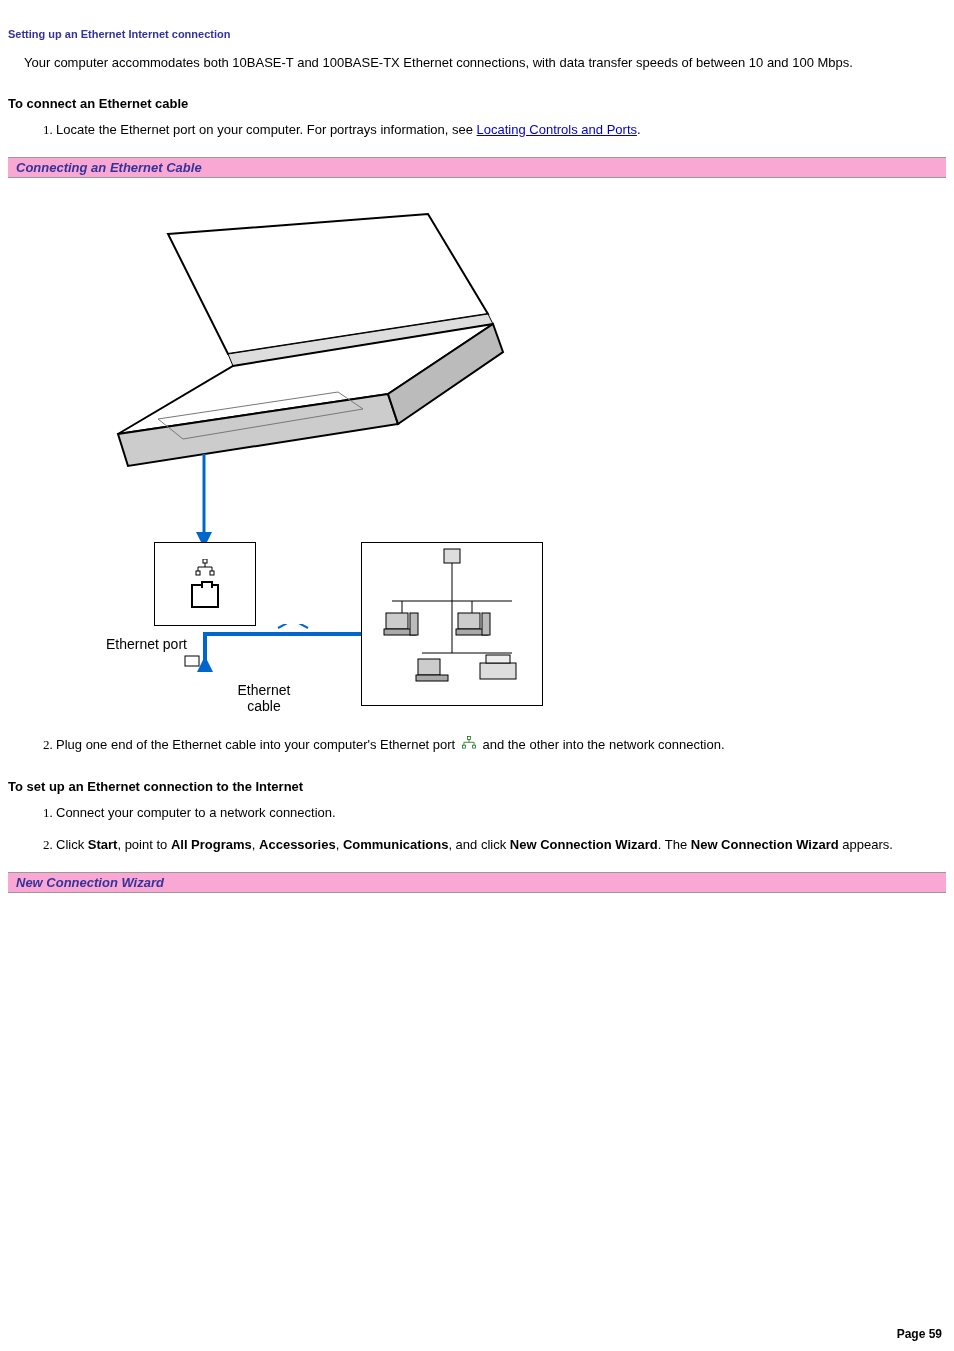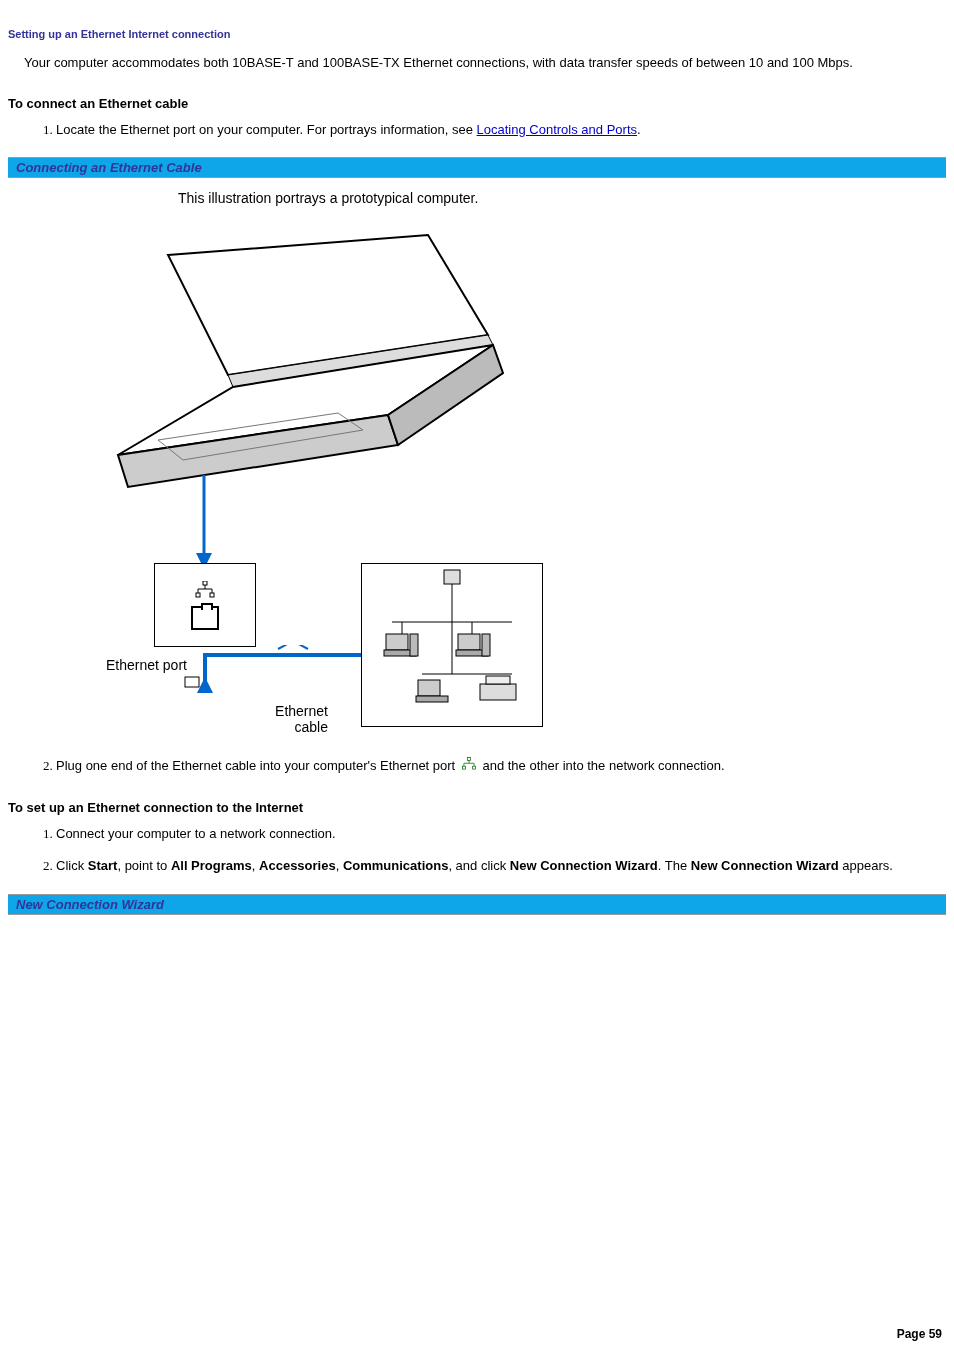--- a/index.html
+++ b/index.html
@@ -36,21 +36,21 @@
     font-family: Verdana, Arial, sans-serif;
   }
   ol.steps li::marker {
     font-family: "Times New Roman", serif;
     font-size: 13px;
   }
   a.inline-link {
     color: #0000cc;
   }
   .figure-bar {
-    background: #0ea5e9;
+    background: #f9a8d4;
     color: #333399;
     font-style: italic;
     font-weight: bold;
     font-size: 13px;
     padding: 2px 8px;
     border-top: 1px solid #999;
     border-bottom: 1px solid #999;
     margin: 4px 0 0 0;
   }
   .figure-wrap {
@@ -89,22 +89,22 @@
     position:relative; background:#fff;
   }
   .rj45::after{
     content:""; position:absolute; left:8px; top:-5px; width:8px; height:5px; border:2px solid #000; border-bottom:none; background:#fff;
   }
   .port-label {
     position:absolute; left:18px; top:442px;
     font-family: Arial, sans-serif; font-size:14px;
   }
   .cable-label {
-    position:absolute; left:160px; top:488px;
-    font-family: Arial, sans-serif; font-size:14px; text-align:right; width:80px;
+    position:absolute; left:136px; top:488px;
+    font-family: Arial, sans-serif; font-size:14px; text-align:center; width:80px;
   }
   .hub-box {
     position:absolute; left:273px; top:348px;
     width:180px; height:162px; border:1px solid #000; background:#fff;
   }
   .hub-svg { position:absolute; left:0; top:0; }
   .cable-svg { position:absolute; left:95px; top:430px; }
   .inline-icon {
     display:inline-block; vertical-align:middle;
     font-size:12px; color:#006600; margin:0 2px;
@@ -130,21 +130,20 @@
 
 <ol class="steps">
   <li>
     <span>Locate the Ethernet port on your computer. For portrays information, see </span><a href="#" class="inline-link">Locating Controls and Ports</a><span>.</span>
   </li>
 </ol>
 
 <div class="figure-wrap">
   <div class="figure-bar">Connecting an Ethernet Cable</div>
   <div class="figure-body">
-    <div class="note-text">This illustration portrays a prototypical computer.</div>
 
     <div class="illus">
 
       <svg class="laptop-svg" width="420" height="300" viewBox="0 0 420 300">
         <polygon points="70,30 330,10 390,110 130,150" fill="#fff" stroke="#000" stroke-width="2"></polygon>
         <polygon points="130,150 390,110 395,120 135,162" fill="#ddd" stroke="#000" stroke-width="1"></polygon>
         <polygon points="20,230 290,190 395,120 135,162" fill="#fff" stroke="#000" stroke-width="2"></polygon>
         <polygon points="20,230 290,190 300,220 30,262" fill="#ccc" stroke="#000" stroke-width="2"></polygon>
         <polygon points="290,190 395,120 405,148 300,220" fill="#bbb" stroke="#000" stroke-width="2"></polygon>
         <polygon points="60,215 240,188 265,205 85,235" fill="none" stroke="#777" stroke-width="1"></polygon>

